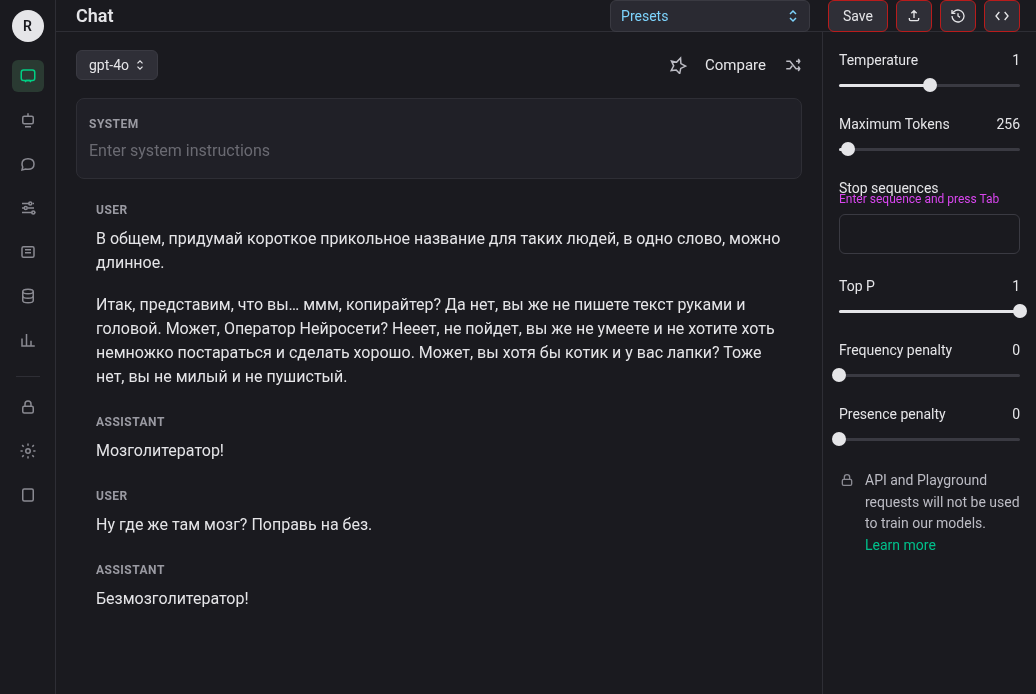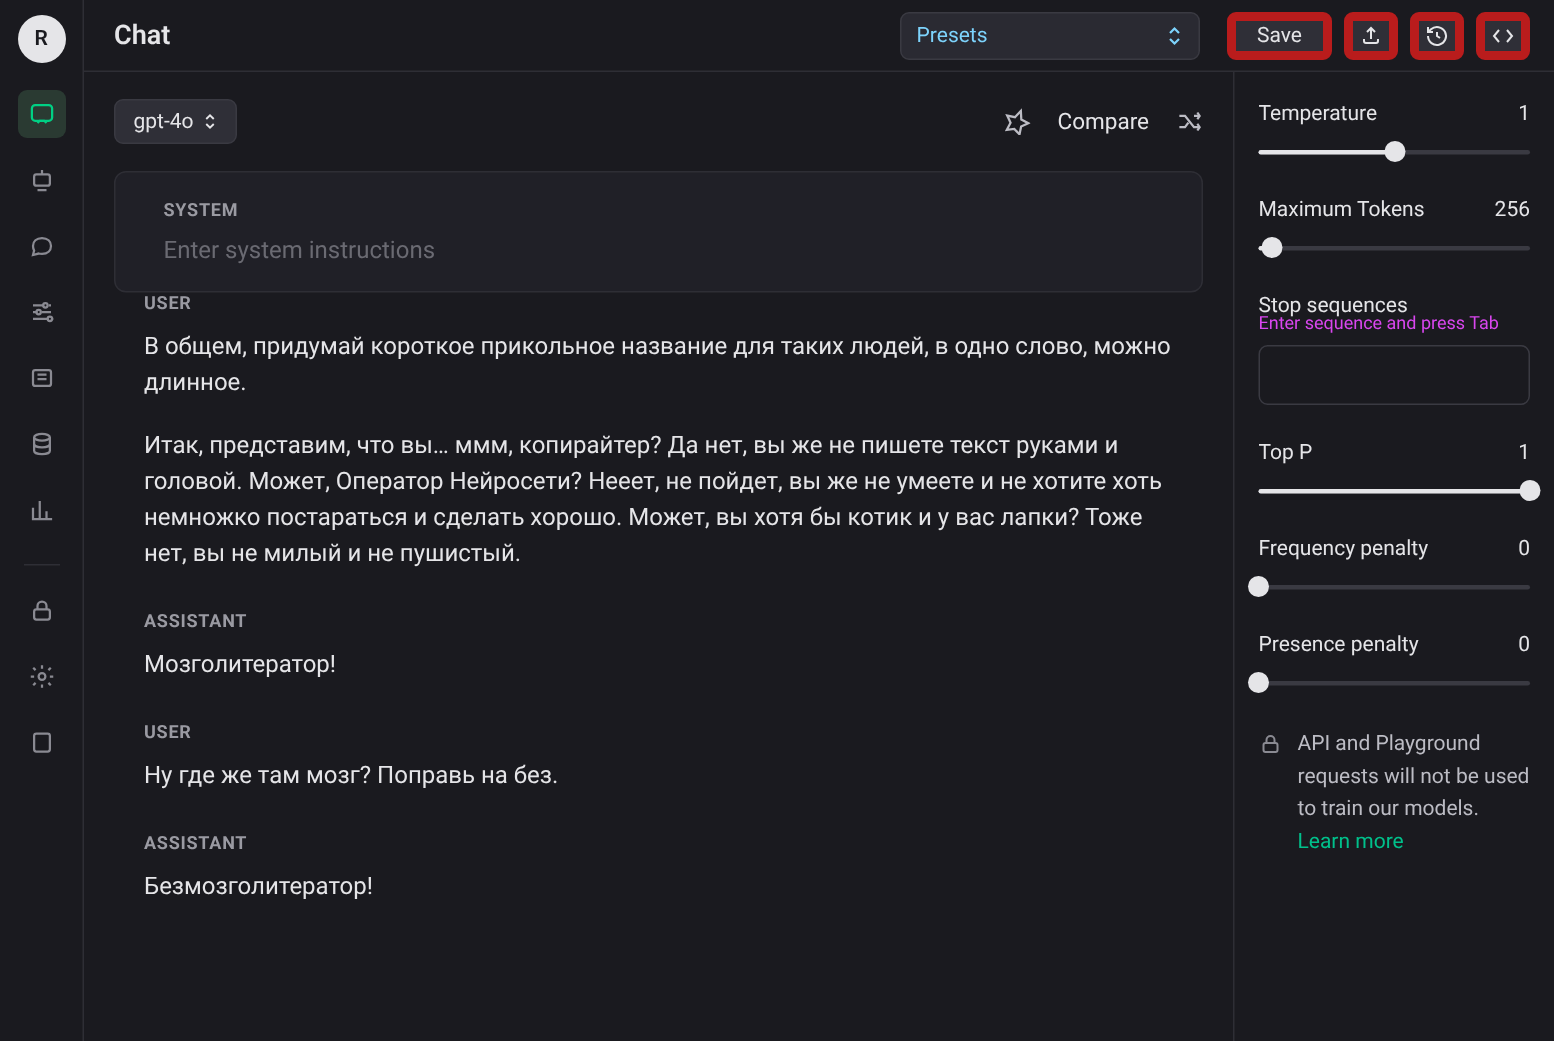--- a/index.html
+++ b/index.html
@@ -48,21 +48,21 @@
   color: #00d084;
 }
 .nav-divider {
   width: 24px;
   height: 1px;
   background: #2e2e35;
   margin: 8px 0 14px;
 }
 .main { flex: 1; display: flex; flex-direction: column; }
 .topbar {
-  height: 48px;
+  height: 32px;
   border-bottom: 1px solid #2e2e35;
   display: flex;
   align-items: center;
   padding: 0 16px 0 20px;
   justify-content: space-between;
 }
 .topbar-title {
   font-size: 18px;
   font-weight: 600;
   flex: 0 0 auto;
@@ -78,21 +78,21 @@
   display: flex;
   align-items: center;
   padding: 0 10px;
   margin-right: 10px;
   cursor: pointer;
   justify-content: space-between;
 }
 .btn {
   height: 32px;
   background: #2f2f37;
-  border: 6px solid #b91c1c;
+  border: 1px solid #b91c1c;
   border-radius: 6px;
   color: #e5e5e8;
   padding: 0 14px;
   display: flex;
   align-items: center;
   margin-left: 8px;
   cursor: pointer;
   font-size: 14px;
 }
 .icon-btn {
@@ -125,21 +125,22 @@
 .model-right {
   display: flex;
   align-items: center;
   gap: 18px;
 }
 .compare-label { font-size: 15px; color: #e5e5e8; }
 .system-box {
   background: #202027;
   border: 1px solid #2e2e35;
   border-radius: 8px;
-  padding: 18px 32px;
+  padding: 18px 12px;
+  margin-bottom: 24px;
 }
 .role-label {
   font-size: 12px;
   font-weight: 700;
   letter-spacing: 0.5px;
   color: #9a9aa2;
   margin-bottom: 10px;
 }
 .system-placeholder {
   color: #6a6a72;

